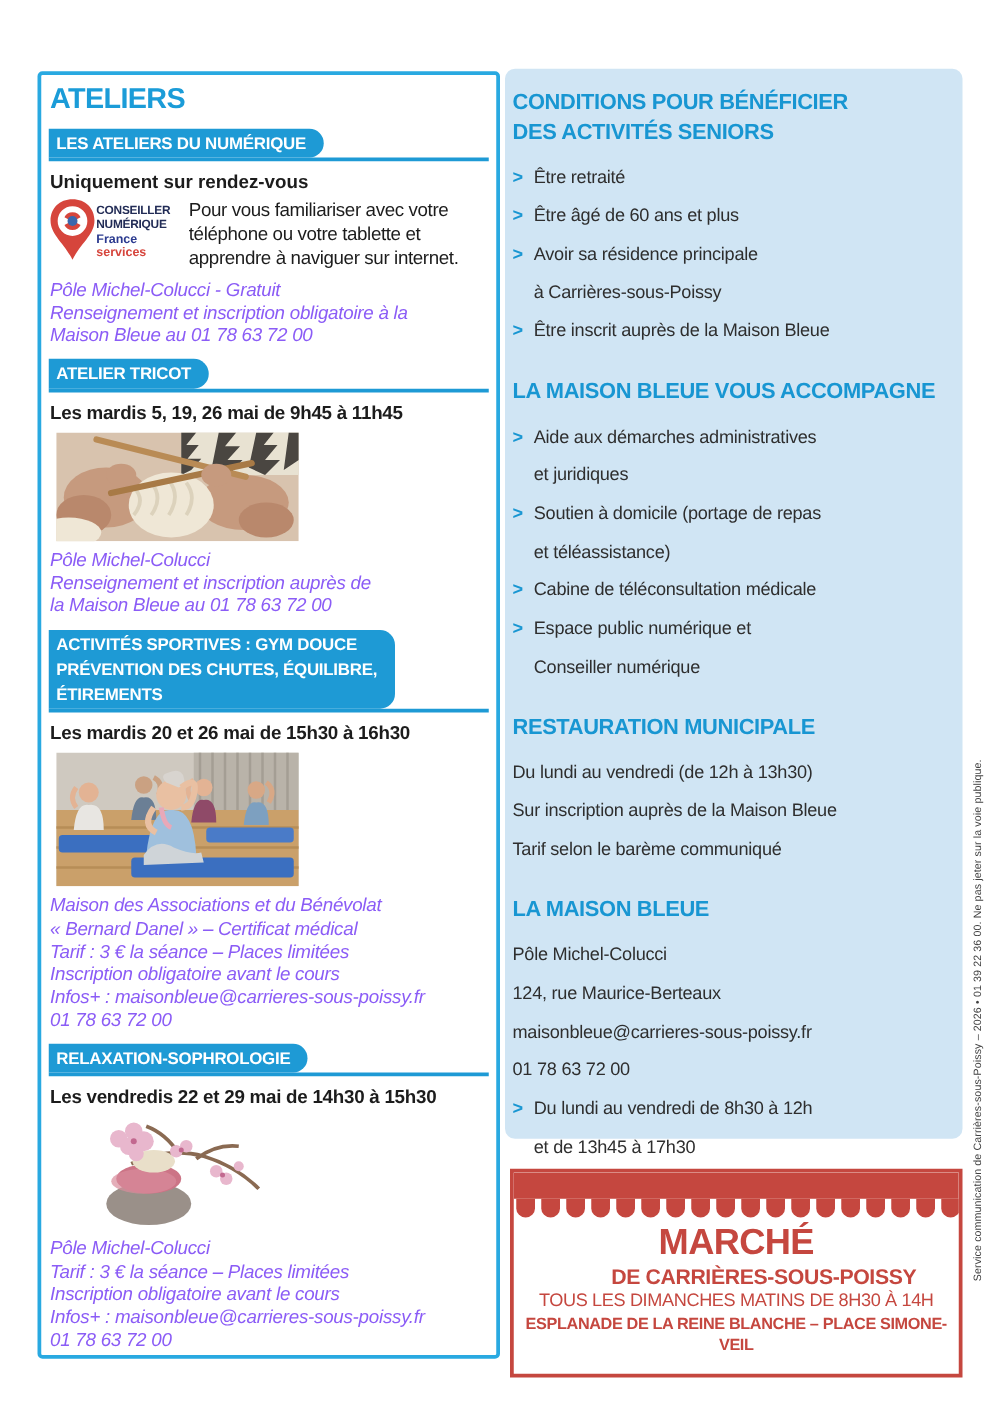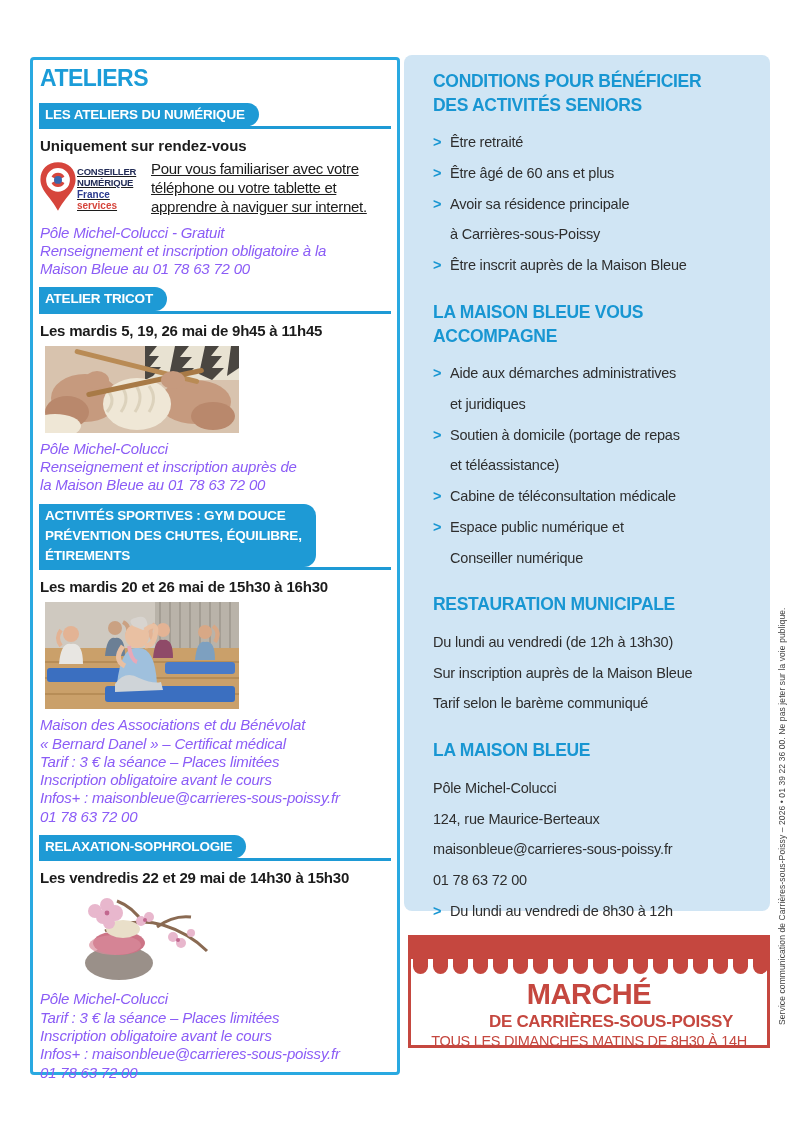--- a/index.html
+++ b/index.html
@@ -5,71 +5,71 @@
   html,body{margin:0;padding:0;}
   body{
     width:800px;height:1131px;position:relative;background:#ffffff;
     font-family:"Liberation Sans", sans-serif;color:#1c1c1c;overflow:hidden;
   }
   .pre{white-space:pre-line;}
 
   
   .leftbox{
     position:absolute;left:30px;top:57px;width:352px;height:1010px;
-    border:3px solid #29a9e1;border-radius:4px;padding:2px 6px 0 6px;box-sizing:content-box;
+    border:3px solid #29a9e1;border-radius:4px;padding:2px 6px 12px 6px;box-sizing:content-box;
   }
   .page-title{
     color:#1b9cd8;font-size:23px;font-weight:bold;letter-spacing:-0.5px;
     margin:3px 0 11px 1px;
   }
   .badge-row{border-bottom:3px solid #1e9ad5;margin:0 0 6px 0;}
   .badge{
     display:inline-block;background:#1e9ad5;color:#fff;font-weight:bold;
     font-size:13.5px;line-height:1.5;padding:2px 14px 1px 6px;
     border-radius:0 12px 12px 0;vertical-align:bottom;letter-spacing:-0.2px;
     white-space:pre-line;
   }
   .subtitle{font-weight:bold;font-size:15px;margin:8px 0 2px 1px;}
   .date-line{font-weight:bold;font-size:15px;margin:8px 0 7px 1px;letter-spacing:-0.2px;}
   .info{font-style:italic;font-size:15px;line-height:1.22;margin:7px 0 9px 1px;color:#8b5cf6;letter-spacing:-0.2px;}
 
   
-  .cn-row{display:flex;align-items:center;margin:4px 0 2px 0;text-decoration:underline;}
+  .cn-row{display:flex;align-items:flex-start;margin:4px 0 2px 0;}
   .cn-logo{display:flex;align-items:flex-start;width:112px;flex:0 0 112px;}
   .cn-pin{width:38px;height:52px;flex:0 0 38px;}
   .cn-text{font-size:9.5px;font-weight:bold;line-height:1.12;margin-top:6px;}
   .cn-l1,.cn-l2{color:#222c56;letter-spacing:-0.2px;}
   .cn-l3{color:#2b3a8f;font-size:10px;}
   .cn-l4{color:#d6453c;font-size:10px;}
   .cn-desc{flex:1;font-size:15px;line-height:1.25;letter-spacing:-0.3px;margin-top:2px;}
 
   .photo{display:block;margin:2px 0 4px 6px;}
 
   
   .rightpanel{
     position:absolute;left:404px;top:55px;width:366px;height:856px;
     background:#d0e5f4;border-radius:8px;box-sizing:border-box;
-    padding:15px 16px 0 29px;
+    padding:15px 16px 0 6px;
   }
   .rp-heading{
     color:#1896d2;font-weight:bold;font-size:17.5px;line-height:1.35;
     letter-spacing:-0.3px;margin:0 0 10px 0;white-space:pre-line;
   }
   .rp-list{list-style:none;margin:0 0 20px 0;padding:0;}
   .rp-list li{
     position:relative;padding-left:17px;font-size:14.5px;line-height:2.12;
     color:#2e2e2e;white-space:pre-line;letter-spacing:-0.2px;
   }
   .chev{position:absolute;left:0;top:0;color:#1896d2;font-weight:bold;}
   .rp-lines{font-size:14.5px;line-height:2.12;color:#2e2e2e;margin:0 0 20px 0;letter-spacing:-0.2px;}
   .rp-hours{position:relative;padding-left:17px;font-size:14.5px;line-height:2.12;color:#2e2e2e;white-space:pre-line;letter-spacing:-0.2px;}
 
   
   .marchebox{
-    position:absolute;left:408px;top:935px;width:362px;height:113px;
+    position:absolute;left:408px;top:935px;width:362px;height:167px;
     border:3px solid #c5473f;background:#fff;box-sizing:border-box;overflow:hidden;
   }
   .awning-band{height:21px;background:#c5473f;}
   .awning-fringe{display:flex;height:15px;padding-left:2px;}
   .awning-fringe span{
     width:14.5px;height:15px;background:#c5473f;border-radius:0 0 8px 8px;
     margin-right:5.5px;flex:0 0 auto;
   }
   .marche-text{text-align:center;color:#c5473f;margin-top:5px;}
   .marche-title{font-size:29px;font-weight:bold;letter-spacing:-0.5px;line-height:1.1;}

